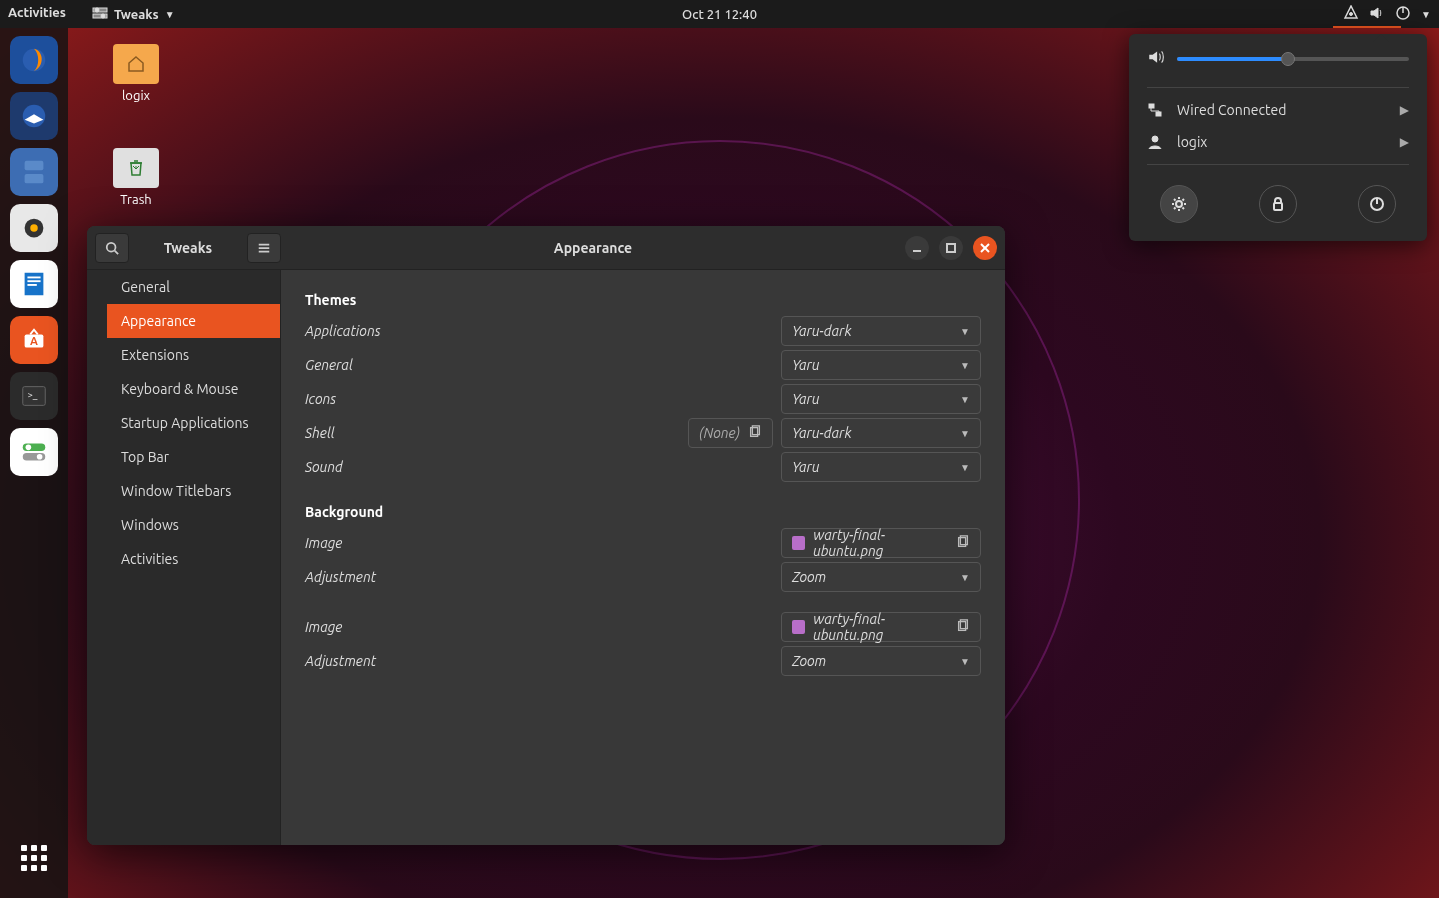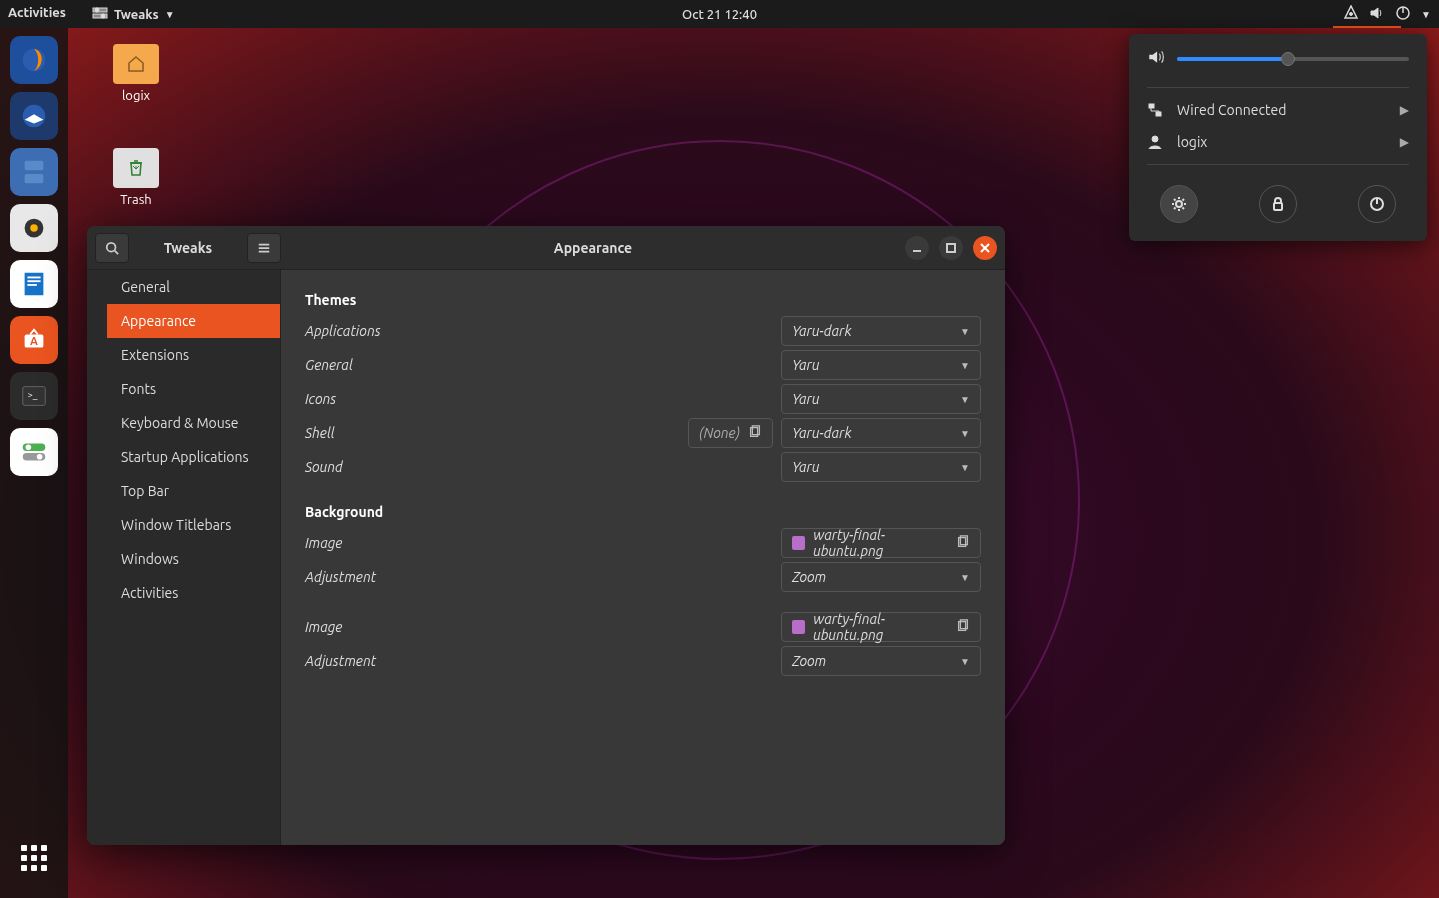--- a/index.html
+++ b/index.html
@@ -344,21 +344,20 @@
           </svg>
         </div>
     </div>
   </div>
 
   <div class="win-body">
     <div class="win-sidebar" id="sidebar">
         <div class="side-item">General</div>
         <div class="side-item selected">Appearance</div>
         <div class="side-item">Extensions</div>
-        <div class="side-item">Fonts</div>
         <div class="side-item">Keyboard &amp; Mouse</div>
         <div class="side-item">Startup Applications</div>
         <div class="side-item">Top Bar</div>
         <div class="side-item">Window Titlebars</div>
         <div class="side-item">Windows</div>
         <div class="side-item">Activities</div>
       </div>
 
     <div class="win-content">
       <div class="section-title">Themes</div>

